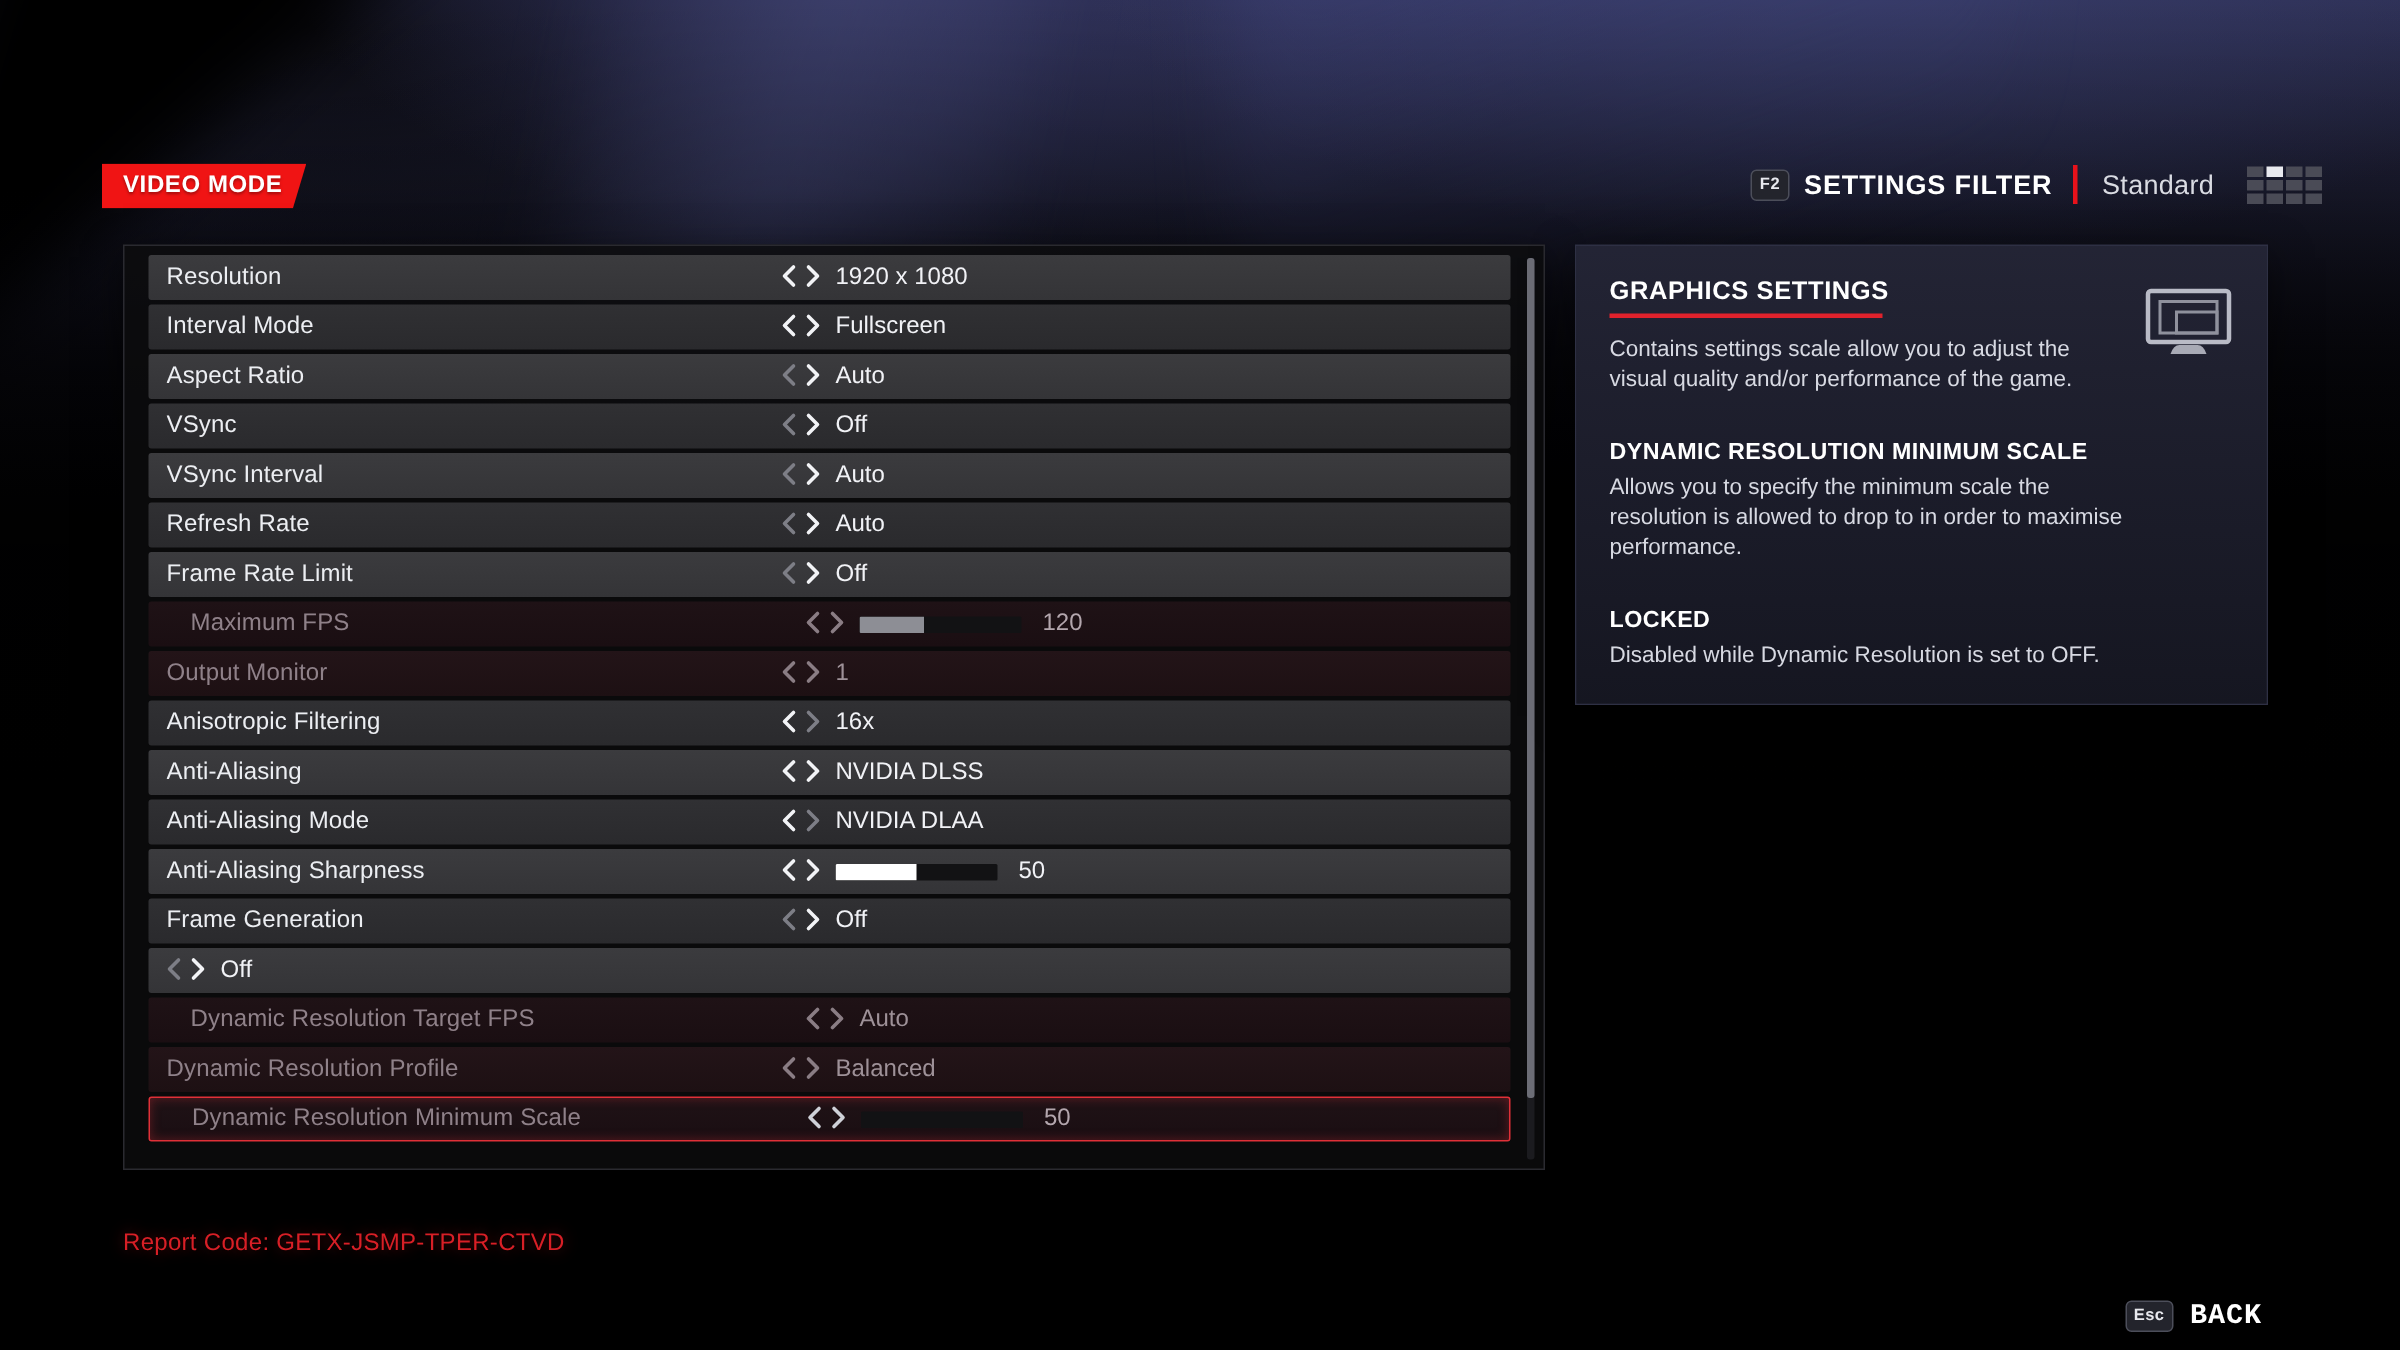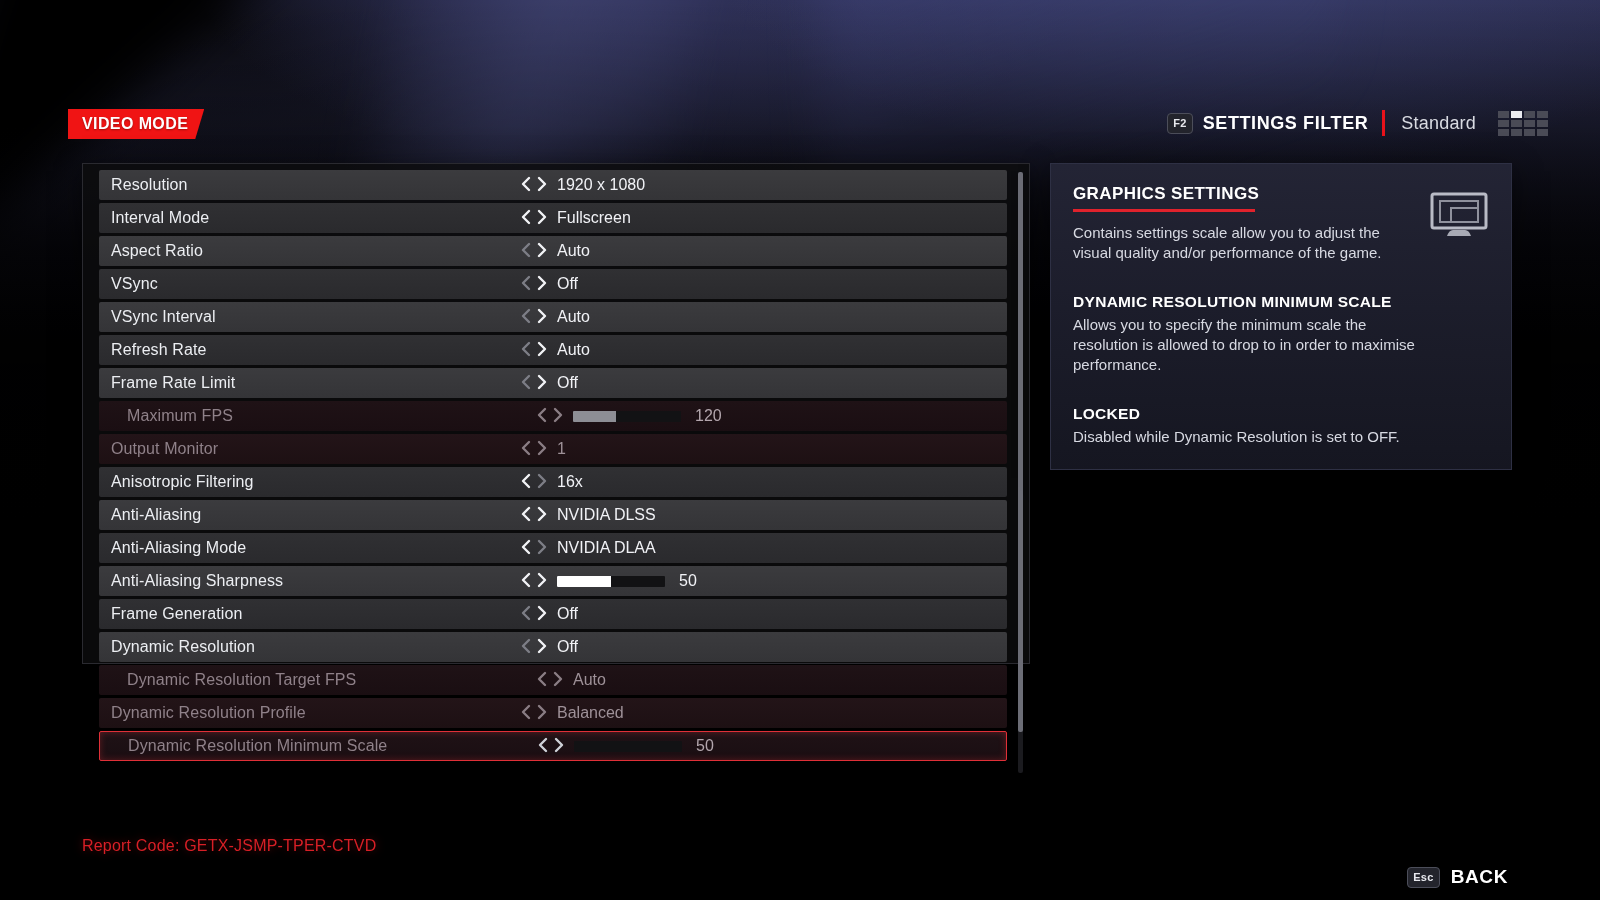--- a/index.html
+++ b/index.html
@@ -124,21 +124,21 @@
     background: #4a4b56;
   }
   .filter-grid i.on {
     background: #e9eaef;
   }
 
   
   .list-panel {
     position: absolute;
     left: 82px; top: 163px;
-    width: 948px; height: 501px;
+    width: 948px; height: 617px;
     background: rgba(12,12,14,.80);
     border: 1px solid #2a2a30;
     padding: 6px 22px 6px 16px;
     box-shadow: 0 8px 24px rgba(0,0,0,.55);
   }
   .rows { position: relative; }
 
   .row {
     position: relative;
     display: flex;
@@ -290,35 +290,35 @@
   }
 
   
   .report-code {
     position: absolute;
     left: 82px; top: 820px;
     color: #d81f26;
     font-size: 16px;
     letter-spacing: .2px;
     text-shadow: 0 0 10px rgba(216,31,38,.45);
-    margin-top: 17px;
   }
   .back-btn {
     position: absolute;
     right: 92px; top: 818px;
     display: flex;
     align-items: center;
     gap: 11px;
     margin-top: 48px;
   }
   .back-label {
     color: #fff;
     font-size: 19px;
     font-weight: bold;
     letter-spacing: .6px;
+    font-family: Liberation Mono, monospace;
   }
 </style>
 </head>
 <body>
 
 <div id="screen">
 
   <div class="bg-base"></div>
   <div class="bg-streak s3"></div>
   <div class="bg-streak s2"></div>
@@ -552,21 +552,20 @@
                 <polyline class="ar dim" points="8,2 2,8 8,14" fill="none" stroke-width="2.4" stroke-linecap="round" stroke-linejoin="round"></polyline>
               </svg>
               <svg width="11" height="16" viewBox="0 0 11 16">
                 <polyline class="ar" points="3,2 9,8 3,14" fill="none" stroke-width="2.4" stroke-linecap="round" stroke-linejoin="round"></polyline>
               </svg>
             </span>
             <span class="row-value">Off</span>
           </div>
         </div>
         <div class="row">
-          <div class="row-label">Dynamic Resolution</div>
           <div class="row-ctrl">
             <span class="arrows">
               <svg width="11" height="16" viewBox="0 0 11 16">
                 <polyline class="ar dim" points="8,2 2,8 8,14" fill="none" stroke-width="2.4" stroke-linecap="round" stroke-linejoin="round"></polyline>
               </svg>
               <svg width="11" height="16" viewBox="0 0 11 16">
                 <polyline class="ar" points="3,2 9,8 3,14" fill="none" stroke-width="2.4" stroke-linecap="round" stroke-linejoin="round"></polyline>
               </svg>
             </span>
             <span class="row-value">Off</span>

